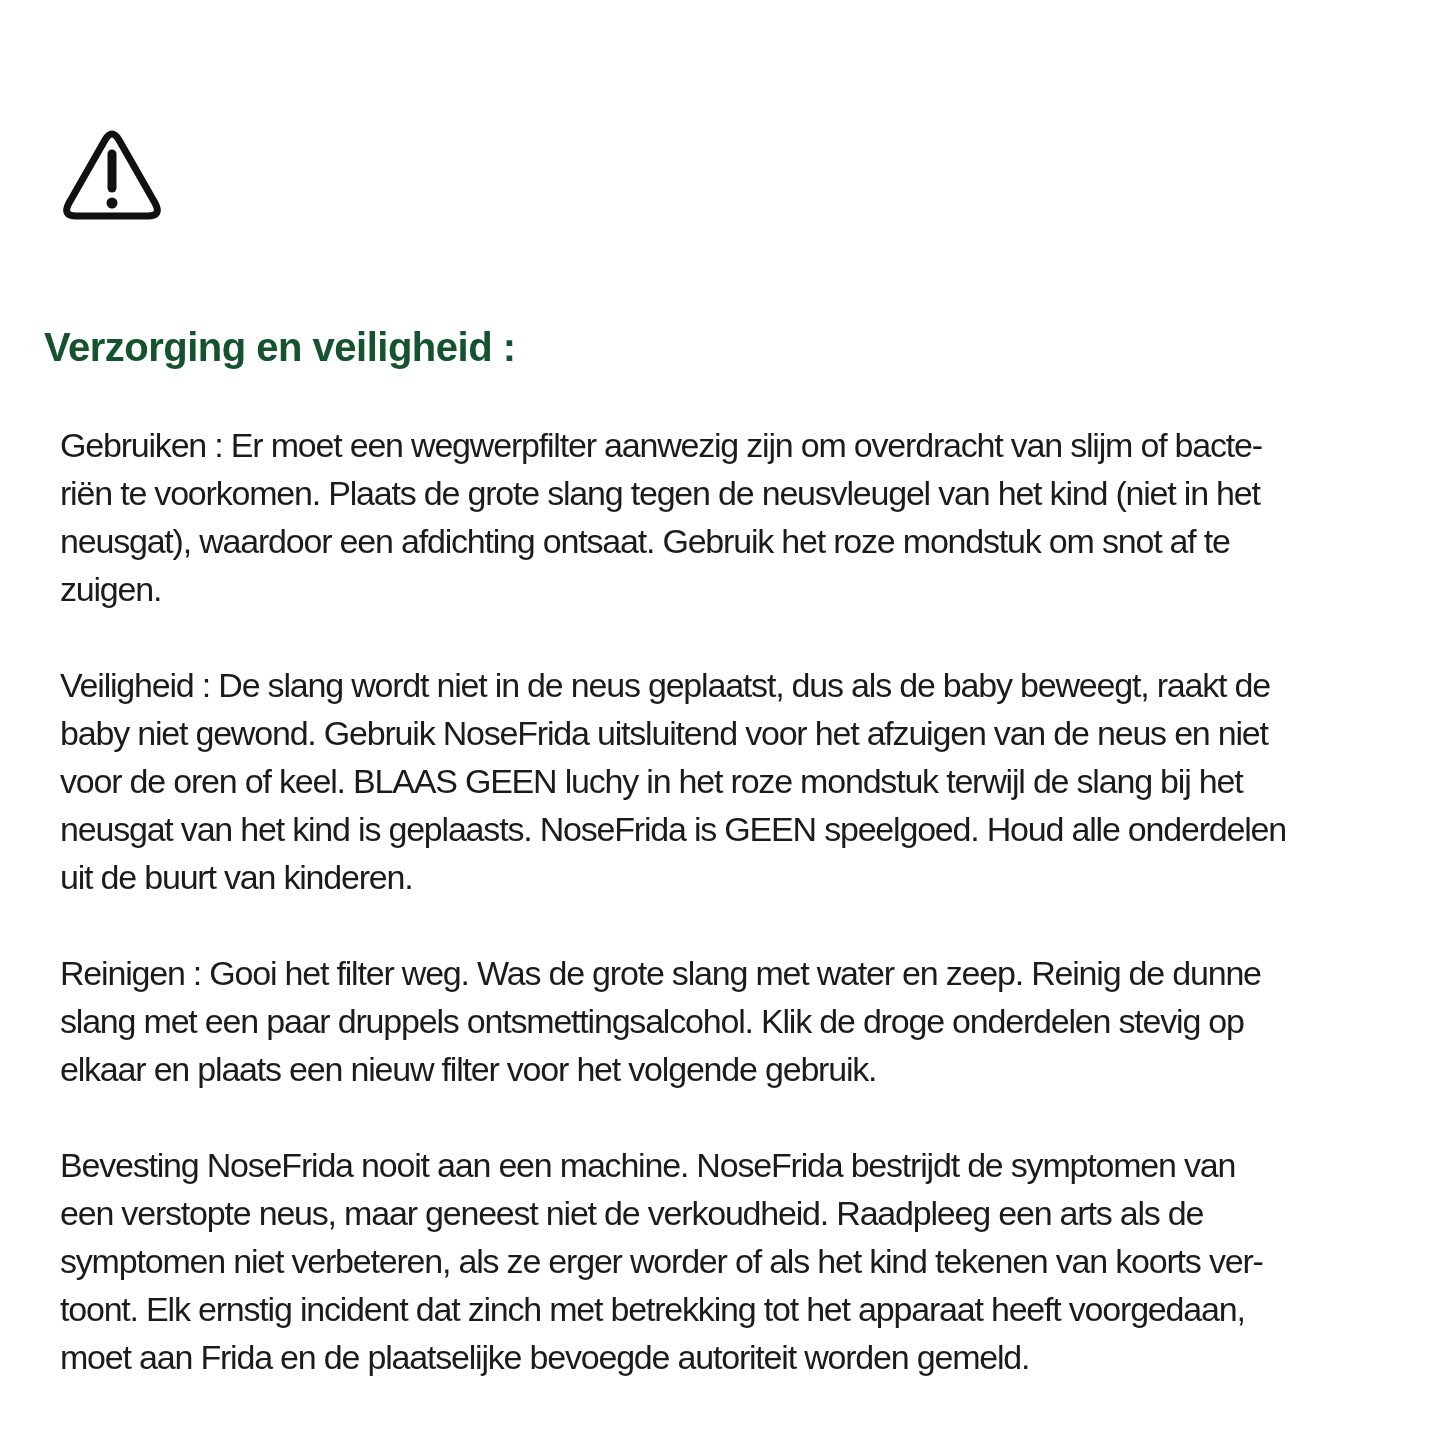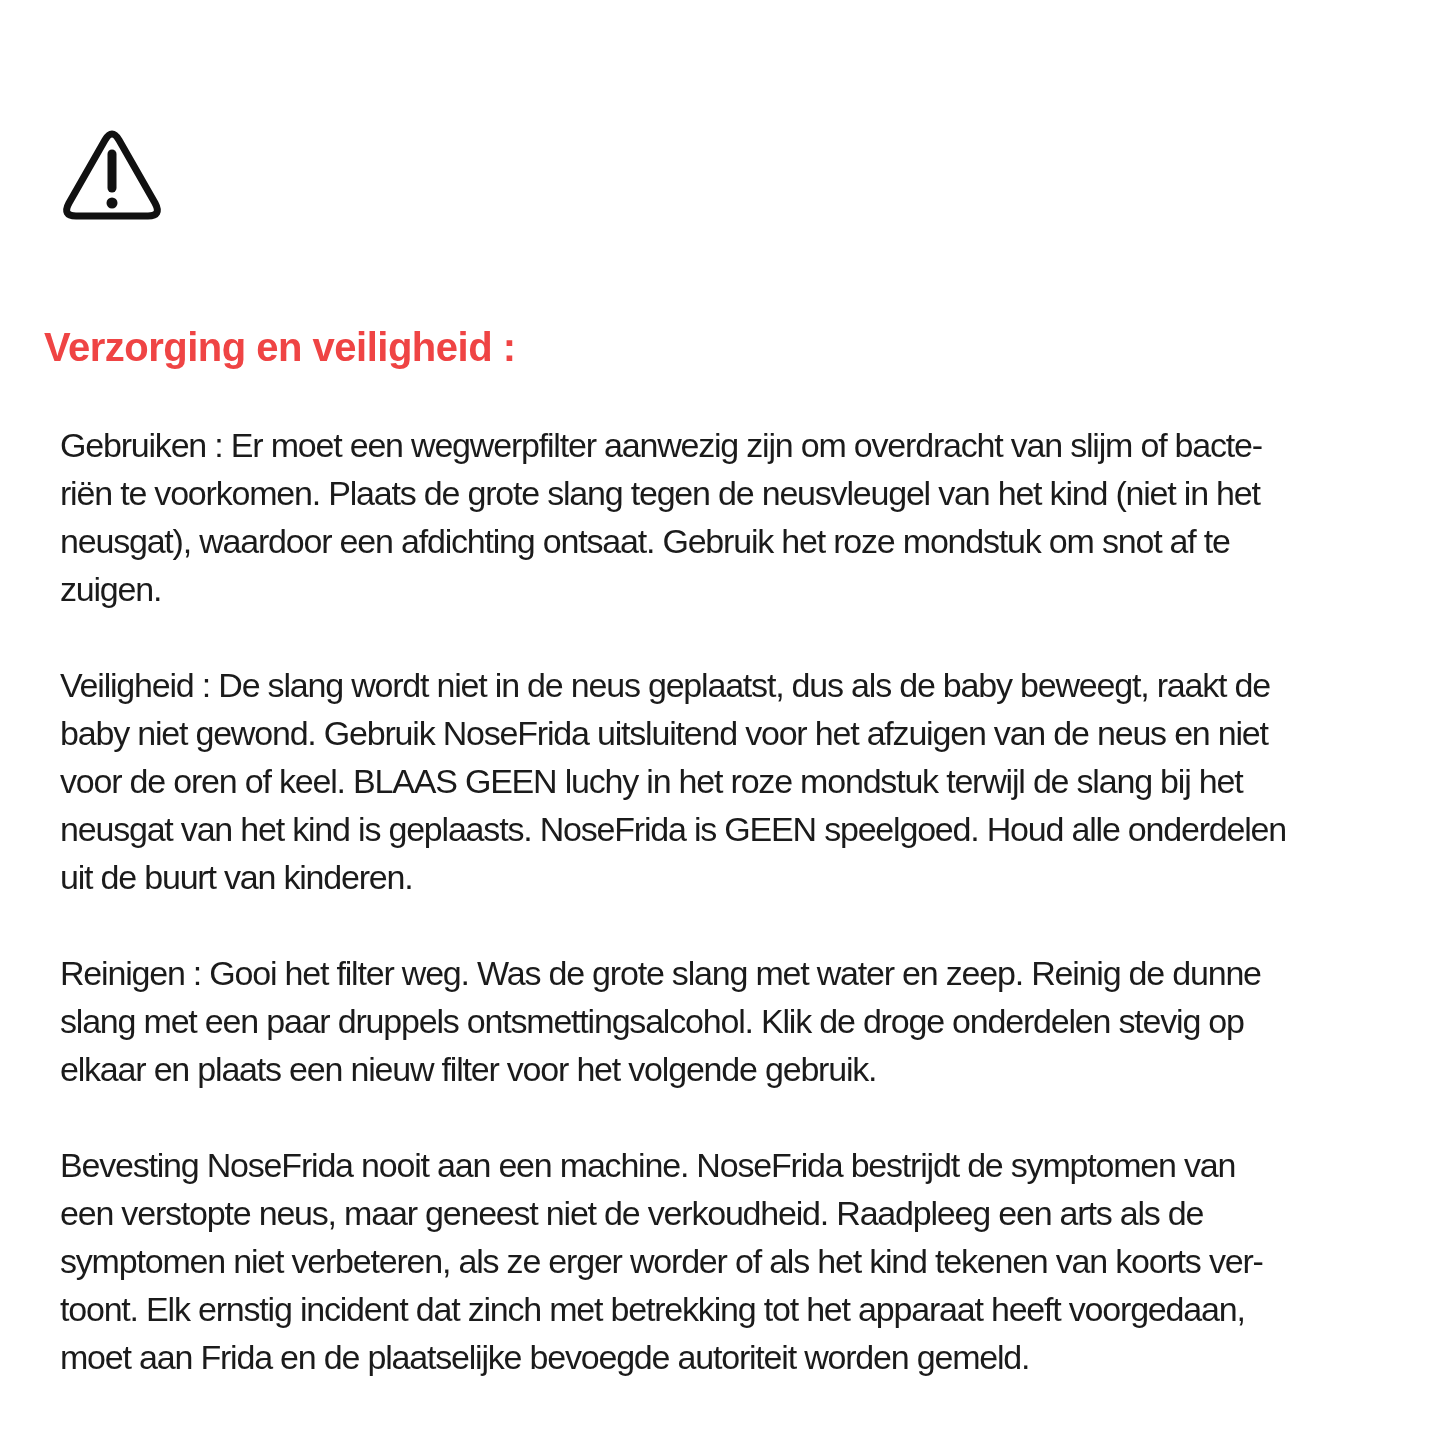--- a/index.html
+++ b/index.html
@@ -26,21 +26,21 @@
     margin-left: 8px;
     width: 120px;
     height: 110px;
   }
   .doc-heading {
     margin: 95px 0 0 0;
     font-size: 40px;
     font-weight: 700;
     line-height: 48px;
     letter-spacing: -0.5px;
-    color: #ef4444;
+    color: #14532d;
   }
   .doc-paragraph {
     margin: 48px 0 0 16px;
     width: 1402px;
     font-size: 34px;
     font-weight: 300;
     line-height: 48px;
     letter-spacing: -1.2px;
     white-space: pre-line;
     color: #1b1b1b;

